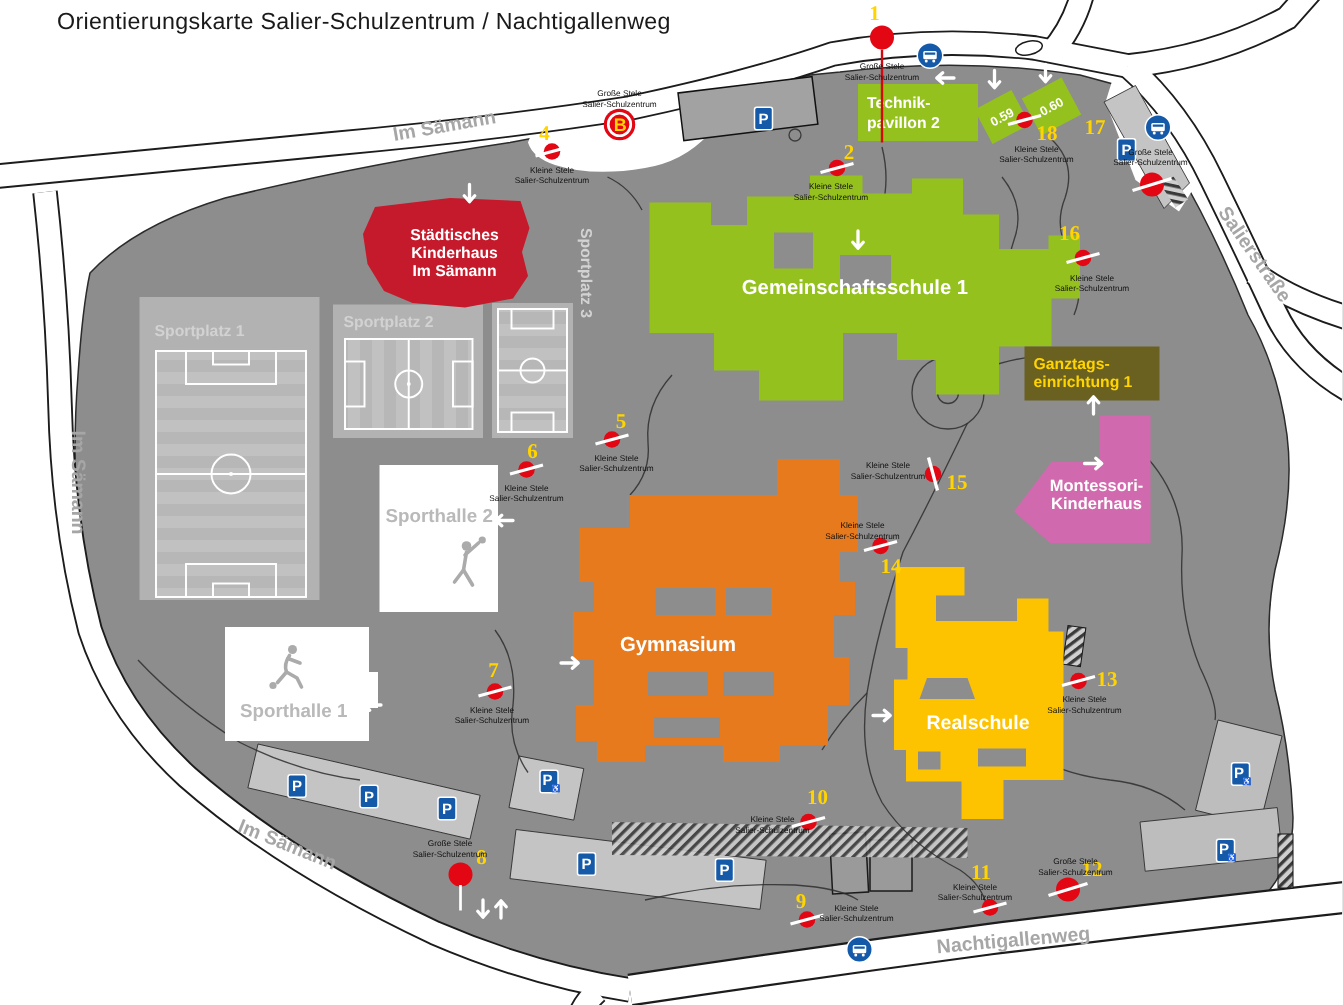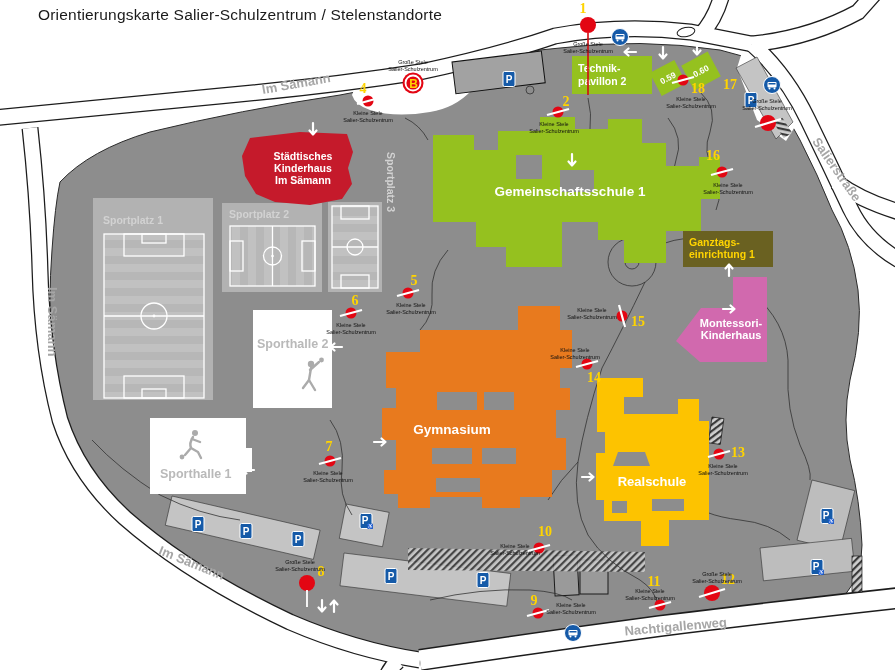--- a/index.html
+++ b/index.html
@@ -23,21 +23,21 @@
   .pitchline{fill:none;stroke:#fff;stroke-width:1.3;}
   .sportlbl{font-weight:700;font-size:10.5px;fill:#d2d2d2;}
   .halllbl{font-weight:700;font-size:12.5px;fill:#b9b9b9;}
   .picon-txt{font-size:10px;font-weight:700;fill:#fff;text-anchor:middle;}
   .figure{stroke:#ababab;fill:none;stroke-width:2.4;stroke-linecap:round;}
 </style>
 </head>
 <body>
 
 <div id="stage">
-  <div id="map-title">Orientierungskarte Salier-Schulzentrum / Stelenstandorte</div>
+  <div id="map-title">Orientierungskarte Salier-Schulzentrum / Nachtigallenweg</div>
 
   <svg width="895" height="670" viewBox="0 0 895 670">
     <defs>
       <pattern id="stripH" width="8" height="16" patternUnits="userSpaceOnUse">
         <rect width="8" height="16" fill="#c1c1c1"></rect>
           <rect width="8" height="8" fill="#b7b7b7"></rect>
       </pattern>
       <pattern id="stripV" width="16" height="8" patternUnits="userSpaceOnUse">
         <rect width="16" height="8" fill="#c1c1c1"></rect>
           <rect width="8" height="8" fill="#b7b7b7"></rect>

